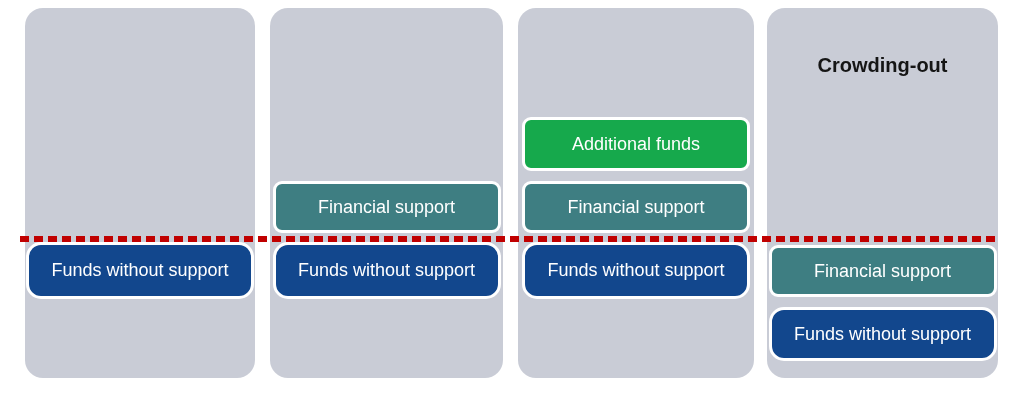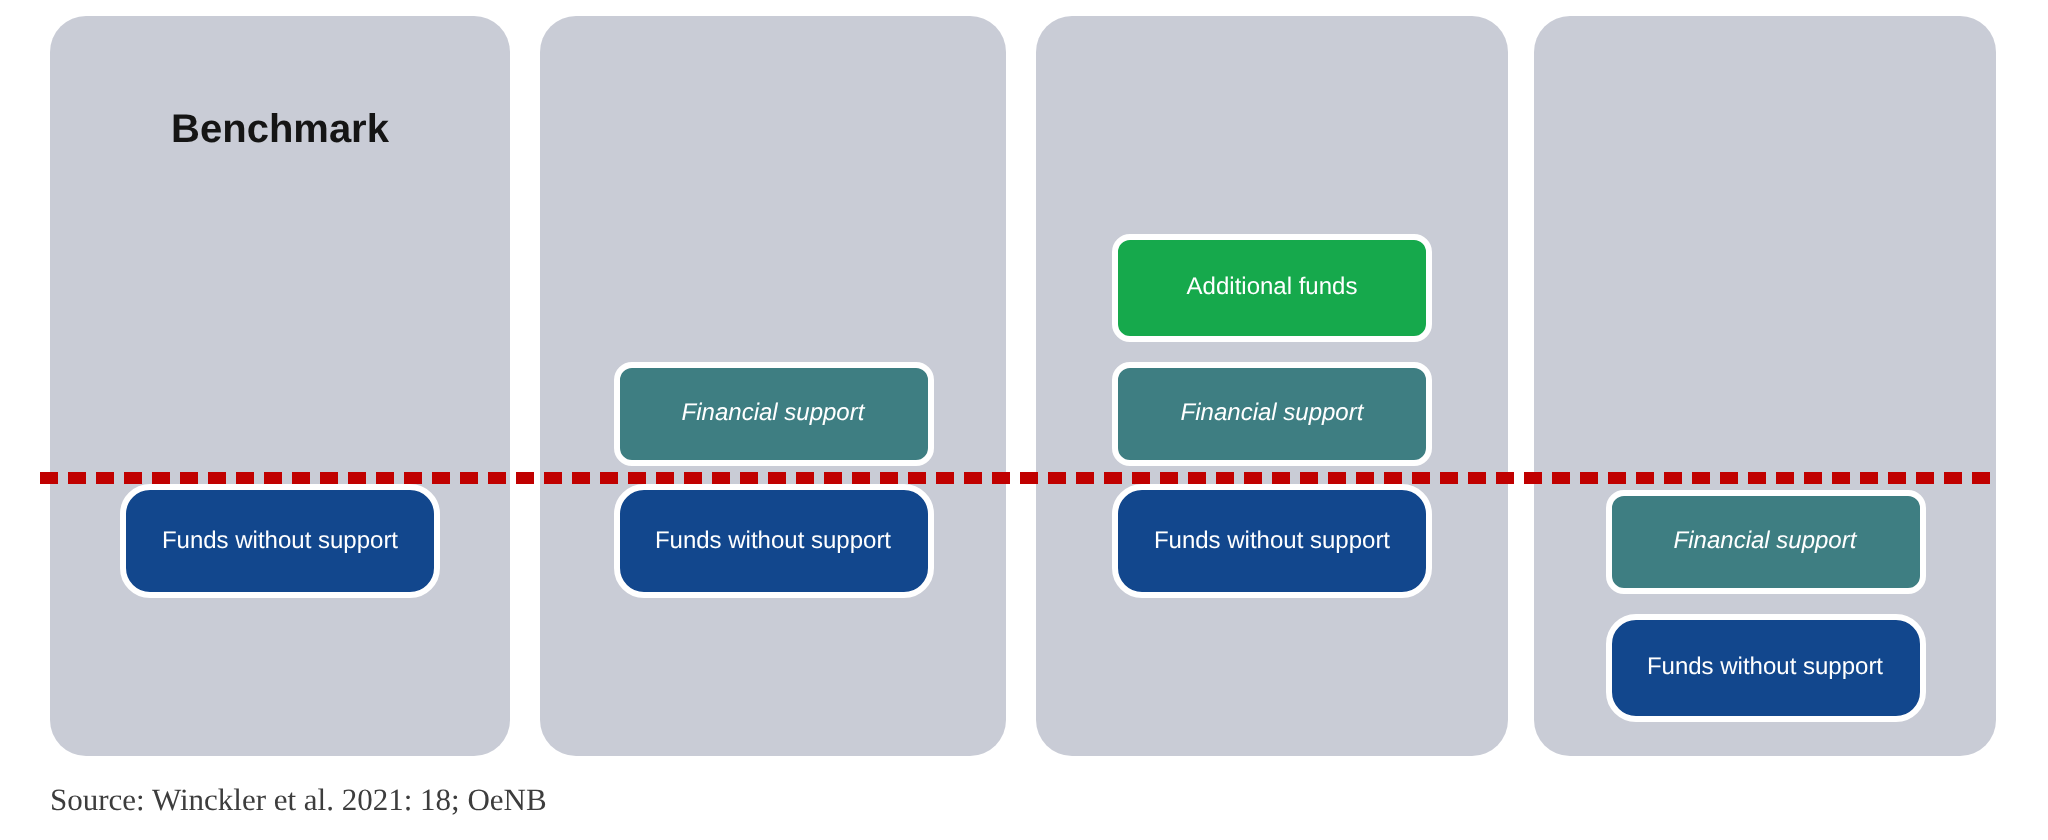--- a/index.html
+++ b/index.html
@@ -31,33 +31,33 @@
   .p3{left:767px;width:231px}
   .panel-title{
     margin:46px 8px 0;
     text-align:center;
     font-size:20px;
     font-weight:700;
     color:var(--title-color);
   }
   .box{
     position:absolute;left:50%;transform:translateX(-50%);
-    width:160px;
+    width:228px;
     box-sizing:border-box;
     border:3px solid #fff;
     border-radius:9px;
     color:#fff;
     display:flex;align-items:center;justify-content:center;
     text-align:center;
-    font-size:12px;line-height:1.12;
+    font-size:18px;line-height:1.12;
     padding:12px 8px;
     z-index:4;
   }
   .green{background:var(--green);}
-  .teal{background:var(--teal);font-style:italic;}
+  .teal{background:var(--teal);}
   .blue{background:var(--blue);border-radius:15px;}
   .pos-green-top{top:109px;height:54px;}
   .pos-teal-above{top:173px;height:52px;}
   .pos-blue-below{top:234px;height:57px;}
   .pos-teal-under{top:237px;height:52px;}
   .pos-blue-under2{top:299px;height:54px;}
   .redline{
     position:absolute;
     left:20px;top:236px;
     width:977px;height:6px;
@@ -71,37 +71,36 @@
     font-size:15.5px;
     color:var(--source-color);
   }
 </style>
 </head>
 <body>
 
 <div class="stage">
 
   <section class="panel p0">
-    <div class="panel-title">Benchmark</div>
     <div class="box blue pos-blue-below">Funds without support</div>
   </section>
 
   <section class="panel p1">
     <div class="box teal pos-teal-above">Financial support</div>
     <div class="box blue pos-blue-below">Funds without support</div>
   </section>
 
   <section class="panel p2">
     <div class="box green pos-green-top">Additional funds</div>
     <div class="box teal pos-teal-above">Financial support</div>
     <div class="box blue pos-blue-below">Funds without support</div>
   </section>
 
   <section class="panel p3">
+    <div class="panel-title">Crowding-out</div>
     <div class="box teal pos-teal-under">Financial support</div>
     <div class="box blue pos-blue-under2">Funds without support</div>
   </section>
 
   <div class="redline"></div>
 
-  <div class="source">Source: Winckler et al. 2021: 18; OeNB</div>
 
 </div>
 
 </body></html>

